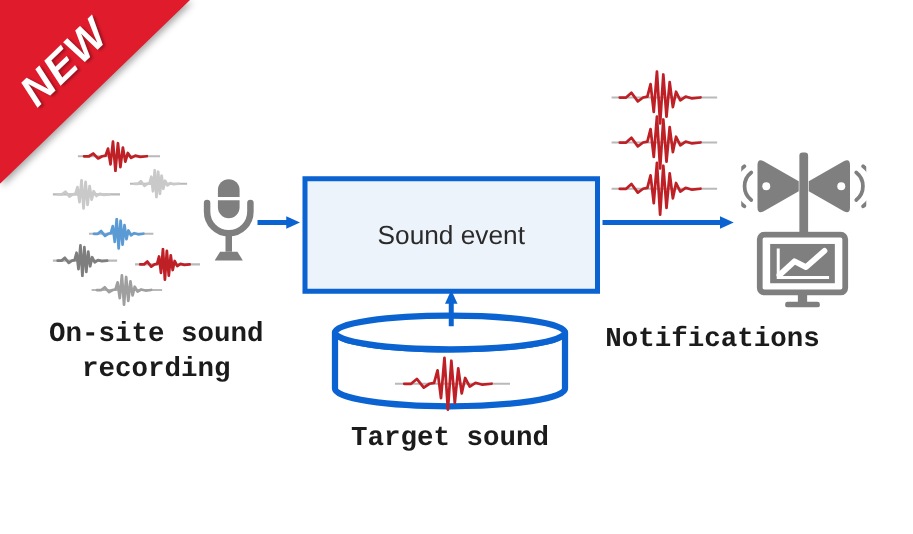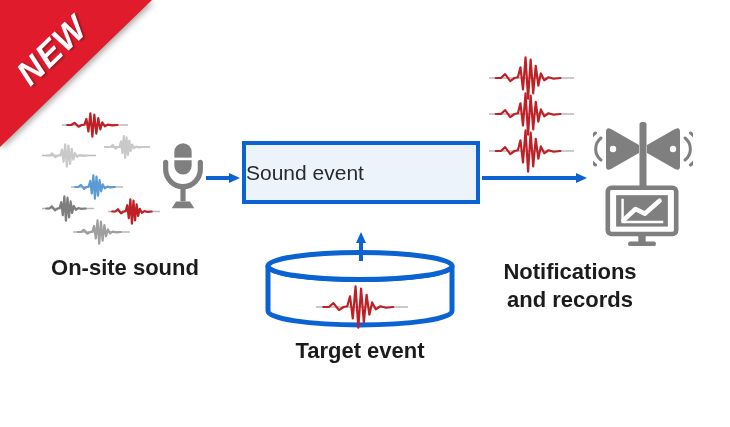--- a/index.html
+++ b/index.html
@@ -11,26 +11,26 @@
   
   .ribbon-wrap{position:absolute;left:0;top:0;filter:drop-shadow(2px 2px 3px rgba(0,0,0,.35));}
   .ribbon{width:158px;height:152px;clip-path:polygon(0 0,152px 0,0 147px);background:#e01b2c;position:relative;}
   .ribbon .ribbon-text{
     position:absolute;left:1px;top:31px;width:102px;text-align:center;
     transform:rotate(-44deg);color:#ffffff;font-weight:700;font-style:italic;
     font-size:34px;letter-spacing:1px;text-shadow:1px 2px 2px rgba(0,0,0,.3);
   }
   
   .process-box{
-    position:absolute;left:242px;top:141px;width:238px;height:63px;box-sizing:border-box;
-    border:4px solid #0b63d1;background:#edf3fb;display:flex;align-items:center;
+    position:absolute;left:242px;top:141px;width:238px;height:94px;box-sizing:border-box;
+    border:4px solid #0b63d1;background:#edf3fb;display:flex;align-items:center;justify-content:center;
     text-align:center;font-size:21px;line-height:27px;color:#2a2a2a;
   }
   
-  .label{position:absolute;text-align:center;font-weight:700;font-size:22px;line-height:28px;color:#1b1b1b;}
+  .label{position:absolute;text-align:center;font-weight:700;font-size:22px;line-height:28px;color:#1b1b1b;font-family:Liberation Mono, monospace;}
   .arrow{stroke:#0b63d1;stroke-width:4;}
   svg{display:block;}
 </style>
 </head>
 <body>
 
 <div class="stage">
 
   <svg width="0" height="0" style="position:absolute" aria-hidden="true">
     <defs>
@@ -122,27 +122,27 @@
         <path d="M1,1 L12,6 L1,11 Z" fill="#0b63d1"></path>
       </marker>
     </defs>
     <line x1="206" y1="178" x2="230" y2="178" class="arrow" marker-end="url(#ah)"></line>
     <line x1="482" y1="178" x2="577" y2="178" class="arrow" marker-end="url(#ah)"></line>
     <line x1="361" y1="261" x2="361" y2="242" class="arrow" marker-end="url(#ah)"></line>
   </svg>
 
   <div class="label" style="left:15px;top:254px;width:220px;">
     <span>On-site sound</span><br>
+    <span>recording</span>
   </div>
   <div class="label" style="left:252px;top:337px;width:216px;">
-    <span>Target event</span><br>
+    <span>Target sound</span><br>
   </div>
   <div class="label" style="left:462px;top:258px;width:216px;">
     <span>Notifications</span><br>
-    <span>and records</span>
   </div>
 
   <div class="ribbon-wrap">
     <div class="ribbon">
       <span class="ribbon-text">NEW</span>
     </div>
   </div>
 
 </div>
 

